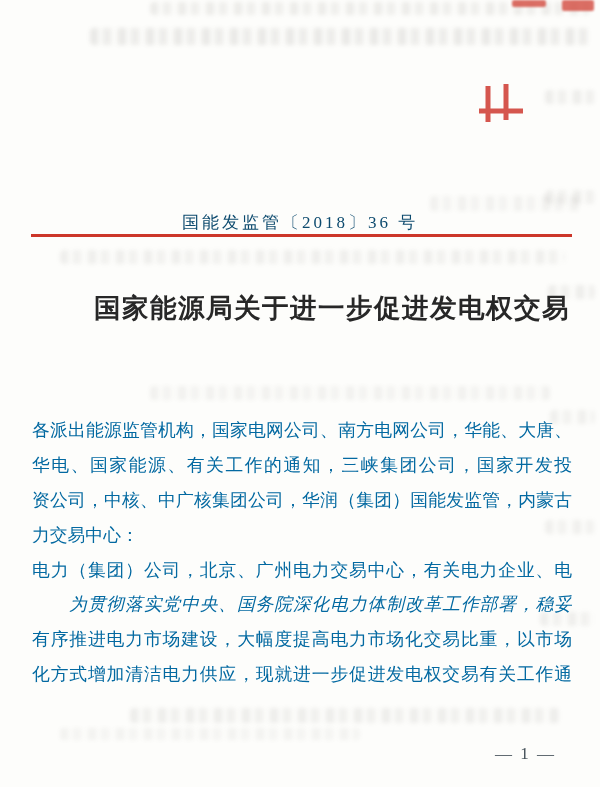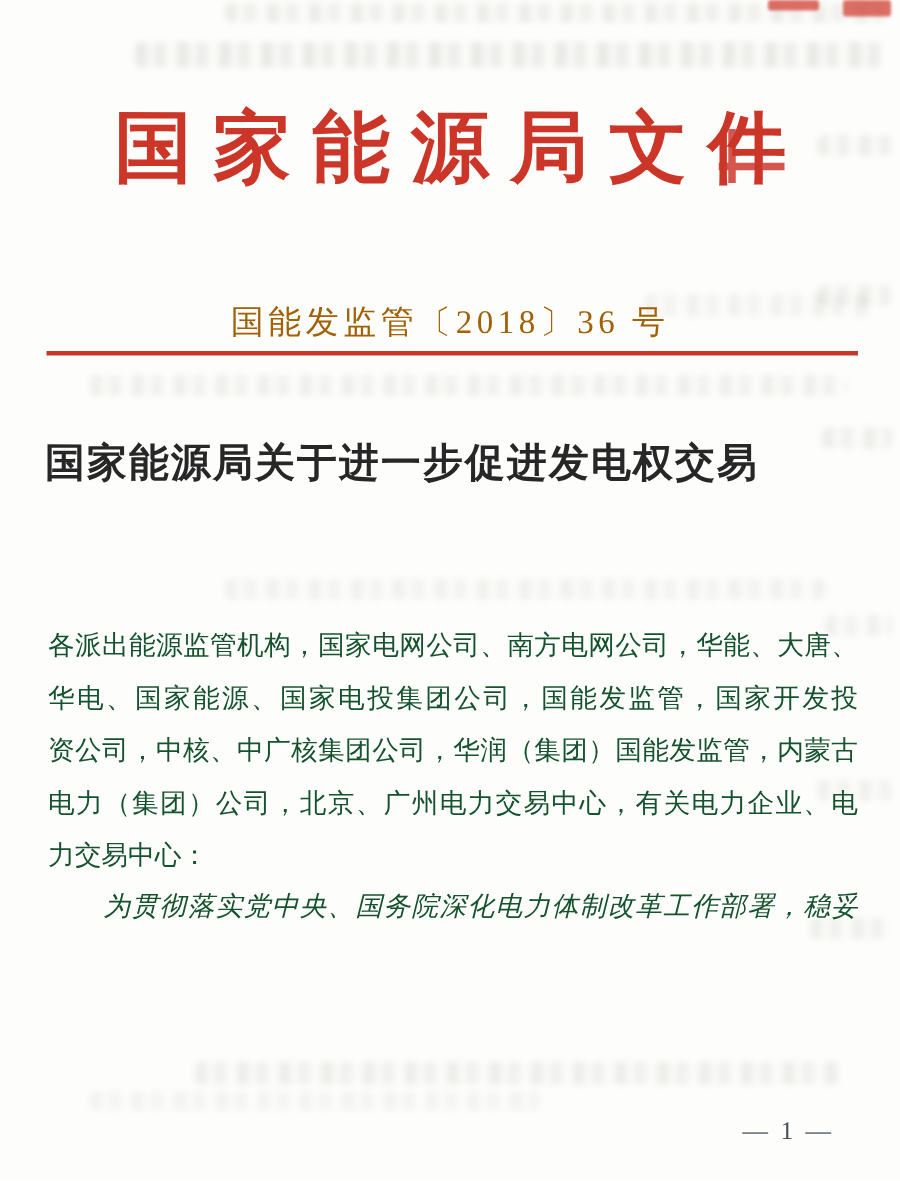--- a/index.html
+++ b/index.html
@@ -33,40 +33,40 @@
   
   .header-title {
     position: absolute; top: 70px; left: 0; width: 100%;
     text-align: center;
     font-size: 52px; line-height: 60px; font-weight: 700;
     color: var(--red, #d03a2c);
     letter-spacing: 14px; text-indent: 14px;
     white-space: nowrap;
   }
   .doc-number {
-    position: absolute; top: 200px; left: 0; width: 100%;
+    position: absolute; top: 211px; left: 0; width: 100%;
     text-align: center;
-    font-size: 22px; color: #a16207; letter-spacing: 3px;
+    font-size: 17px; color: #0c4a6e; letter-spacing: 3px;
   }
   .red-line {
     position: absolute; top: 234px; left: 31px;
     width: 541px; height: 3px;
     background: var(--red, #c8372b);
   }
   
   .doc-title {
     position: absolute; top: 287px; left: 30px; width: 540px;
-    text-align: left;
+    text-align: right;
     font-size: 26.5px; line-height: 42px; font-weight: 700;
     color: #272727; letter-spacing: 1.5px;
   }
   
   .body-text {
     position: absolute; top: 413px; left: 32px; width: 540px;
-    font-size: 17.8px; color: #14532d;
+    font-size: 17.8px; color: #0369a1;
   }
   .body-line {
     height: 34.9px; line-height: 34.9px;
     text-align: justify; text-align-last: justify;
     word-break: break-all; overflow: hidden;
   }
   .body-line.last { text-align-last: left; }
   .body-line.indent { text-indent: 37px; font-style: italic; }
   
   .footer-page {
@@ -91,34 +91,35 @@
   <div class="bleed" style="left:545px;top:520px;width:50px;height:14px;opacity:.5"></div>
   <div class="bleed" style="left:540px;top:612px;width:55px;height:14px;opacity:.55"></div>
   <div class="bleed" style="left:130px;top:708px;width:430px;height:15px;opacity:.6"></div>
   <div class="bleed" style="left:60px;top:728px;width:300px;height:12px;opacity:.4"></div>
   <div class="bleed-red" style="left:512px;top:0;width:34px;height:7px"></div>
   <div class="bleed-red" style="left:562px;top:0;width:32px;height:11px"></div>
   <svg class="red-mark-svg" width="46" height="40" viewBox="0 0 46 40">
     <path d="M9 2 V38 M27 0 V36 M0 27 H44" stroke="#cf3a31" stroke-width="5" fill="none"></path>
   </svg>
 
-  <div class="header-title">国家能源局文件</div>
 
   <div class="doc-number">国能发监管〔2018〕36 号</div>
 
   <div class="red-line"></div>
 
   <div class="doc-title">
     <div>国家能源局关于进一步促进发电权交易</div>
   </div>
 
   <div class="body-text">
     <div class="body-line">各派出能源监管机构，国家电网公司、南方电网公司，华能、大唐、</div>
-    <div class="body-line">华电、国家能源、国家电投集团公司，国能发监管，国家开发投</div>
+    <div class="body-line">华电、国家能源、有关工作的通知，三峡集团公司，国家开发投</div>
     <div class="body-line">资公司，中核、中广核集团公司，华润（集团）国能发监管，内蒙古</div>
+    <div class="body-line last">力交易中心：</div>
     <div class="body-line">电力（集团）公司，北京、广州电力交易中心，有关电力企业、电</div>
-    <div class="body-line last">力交易中心：</div>
     <div class="body-line indent">为贯彻落实党中央、国务院深化电力体制改革工作部署，稳妥</div>
+    <div class="body-line">有序推进电力市场建设，大幅度提高电力市场化交易比重，以市场</div>
+    <div class="body-line">化方式增加清洁电力供应，现就进一步促进发电权交易有关工作通</div>
   </div>
 
   <div class="footer-page">— 1 —</div>
 
 </div>
 
 </body></html>

